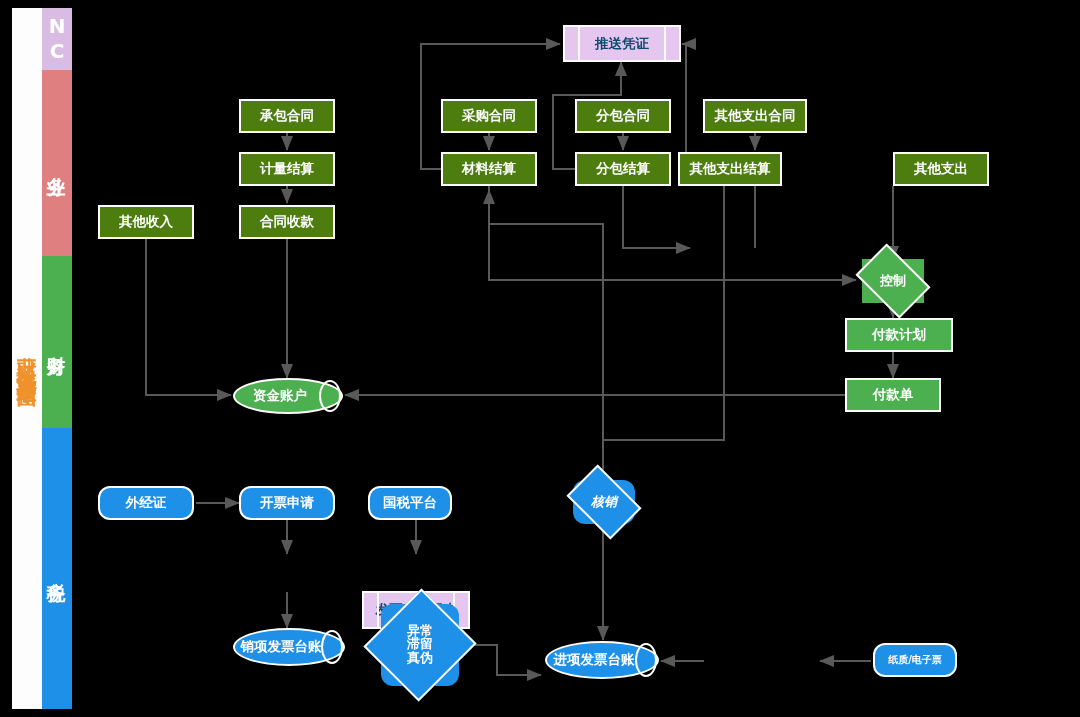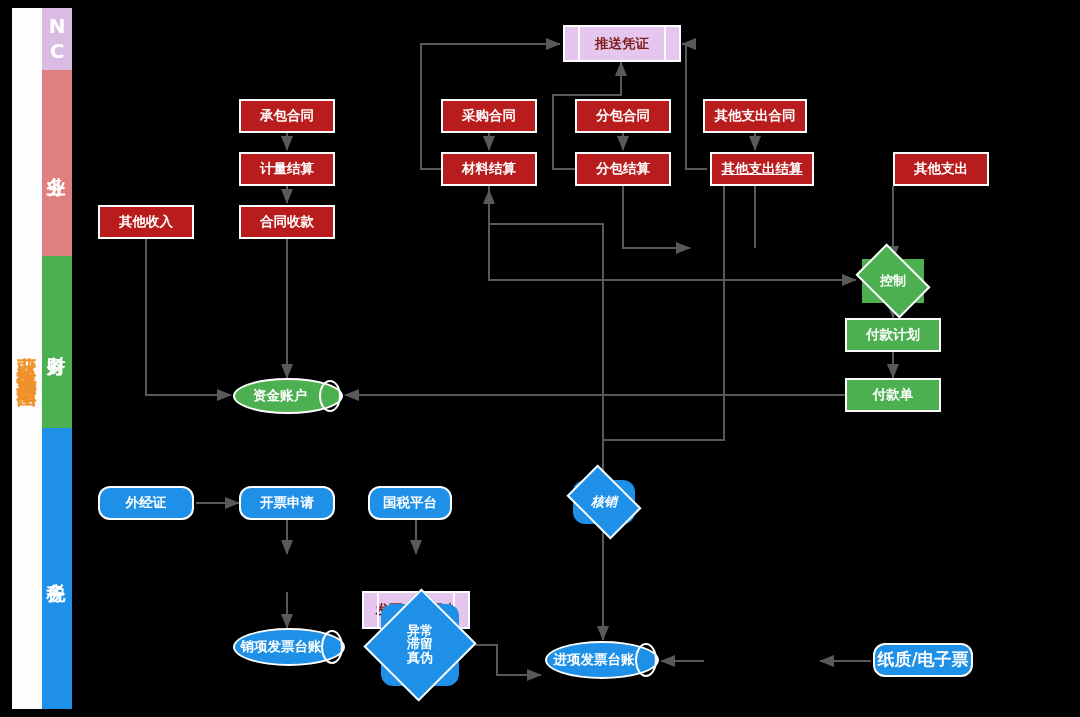--- a/index.html
+++ b/index.html
@@ -23,26 +23,26 @@
   .band-ywu{top:70px;height:186px;background:#df7f80;}
   .band-cw{top:256px;height:172px;background:#4caf50;}
   .band-sw{top:428px;height:281px;background:#1e90e8;}
   .band-nc .ncg{color:#ffffff;font-family:"DejaVu Sans","Liberation Sans",sans-serif;
      writing-mode:vertical-rl;text-orientation:upright;font-size:20px;font-weight:bold;letter-spacing:1px;}
 
   
   .node{position:absolute;box-sizing:border-box;display:flex;align-items:center;
         justify-content:center;text-align:center;color:#fff;font-weight:bold;
         font-size:13.5px;line-height:1.15;border:2px solid #fdfdfd;z-index:4;}
-  .red{background:#b91c1c;}
+  .red{background:#4d7c0f;}
   .green{background:#4caf50;}
   .blue{background:#1e90e8;border-radius:12px;}
 
   
-  .pre{background:#e4c6ee;border:2px solid #fdfdfd;color:#7f1d1d;position:relative;}
+  .pre{background:#e4c6ee;border:2px solid #fdfdfd;color:#0c4a6e;position:relative;}
   .pre::before,.pre::after{content:"";position:absolute;top:0;bottom:0;width:2px;background:#fdfdfd;}
   .pre::before{left:13px;}
   .pre::after{right:13px;}
 
   
   .cyl{position:absolute;z-index:4;}
   .cyl .body{position:absolute;inset:0;background:#4caf50;border:2px solid #fdfdfd;
              border-radius:50%/50%;box-sizing:border-box;}
   .cyl.bluec .body{background:#1e90e8;}
   .cyl .cap{position:absolute;right:2px;top:2px;bottom:2px;width:22px;
@@ -149,29 +149,29 @@
   <div class="node red" style="left:239px;top:152px;width:96px;height:34px;">计量结算</div>
   <div class="node red" style="left:98px;top:205px;width:96px;height:34px;">其他收入</div>
 
   <div class="node red" style="left:441px;top:99px;width:96px;height:34px;">采购合同</div>
   <div class="node red" style="left:441px;top:152px;width:96px;height:34px;">材料结算</div>
 
   <div class="node red" style="left:575px;top:99px;width:96px;height:34px;">分包合同</div>
   <div class="node red" style="left:575px;top:152px;width:96px;height:34px;">分包结算</div>
 
   <div class="node red" style="left:703px;top:99px;width:104px;height:34px;">其他支出合同</div>
-  <div class="node red" style="left:710px;top:152px;width:104px;height:34px;text-decoration:underline;">其他支出结算</div>
+  <div class="node red" style="left:678px;top:152px;width:104px;height:34px;">其他支出结算</div>
 
   <div class="node red" style="left:845px;top:152px;width:96px;height:34px;margin-left:48px;">其他支出</div>
 
   <div class="dia green" style="left:862px;top:259px;width:62px;height:44px;">
     <div class="shape"></div>
     <div class="lbl">控制</div>
   </div>
-  <div class="node green" style="left:845px;top:318px;width:96px;height:34px;">付款计划</div>
+  <div class="node green" style="left:845px;top:318px;width:108px;height:34px;">付款计划</div>
   <div class="node green" style="left:845px;top:378px;width:96px;height:34px;">付款单</div>
 
   <div class="cyl" style="left:233px;top:378px;width:110px;height:36px;">
     <div class="body"></div>
     <div class="cap"></div>
     <div class="lbl">资金账户</div>
   </div>
 
   <div class="node blue" style="left:98px;top:486px;width:96px;height:34px;">外经证</div>
   <div class="node blue" style="left:239px;top:486px;width:96px;height:34px;">开票申请</div>
@@ -196,20 +196,20 @@
     <div class="shape"></div>
     <div class="lbl">核销</div>
   </div>
 
   <div class="cyl bluec" style="left:545px;top:641px;width:114px;height:38px;">
     <div class="body"></div>
     <div class="cap"></div>
     <div class="lbl">进项发票台账</div>
   </div>
 
-  <div class="node blue" style="left:873px;top:643px;width:100px;height:34px;font-size:17px;">纸质/电子票</div>
+  <div class="node blue" style="left:873px;top:643px;width:84px;height:34px;font-size:10px;">纸质/电子票</div>
 
   <div class="wm">
     
     
   </div>
 
 </div>
 
 </body></html>

